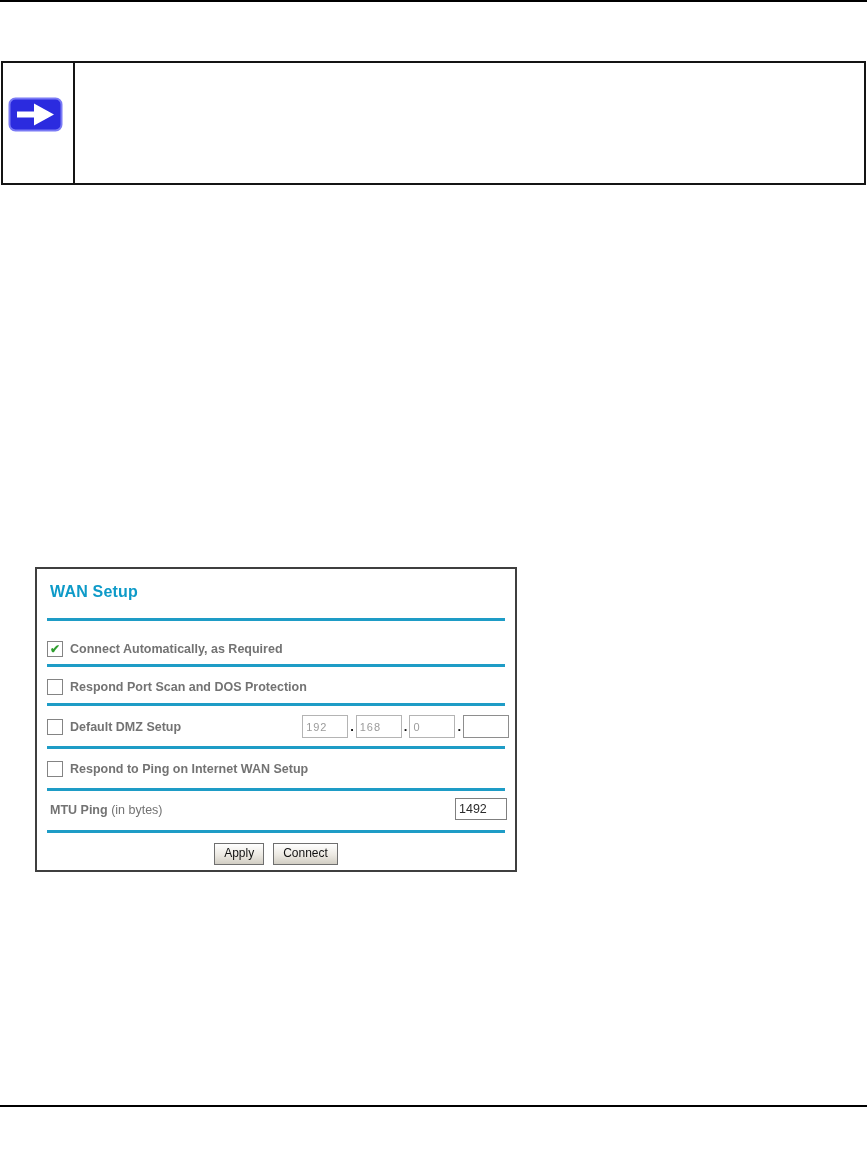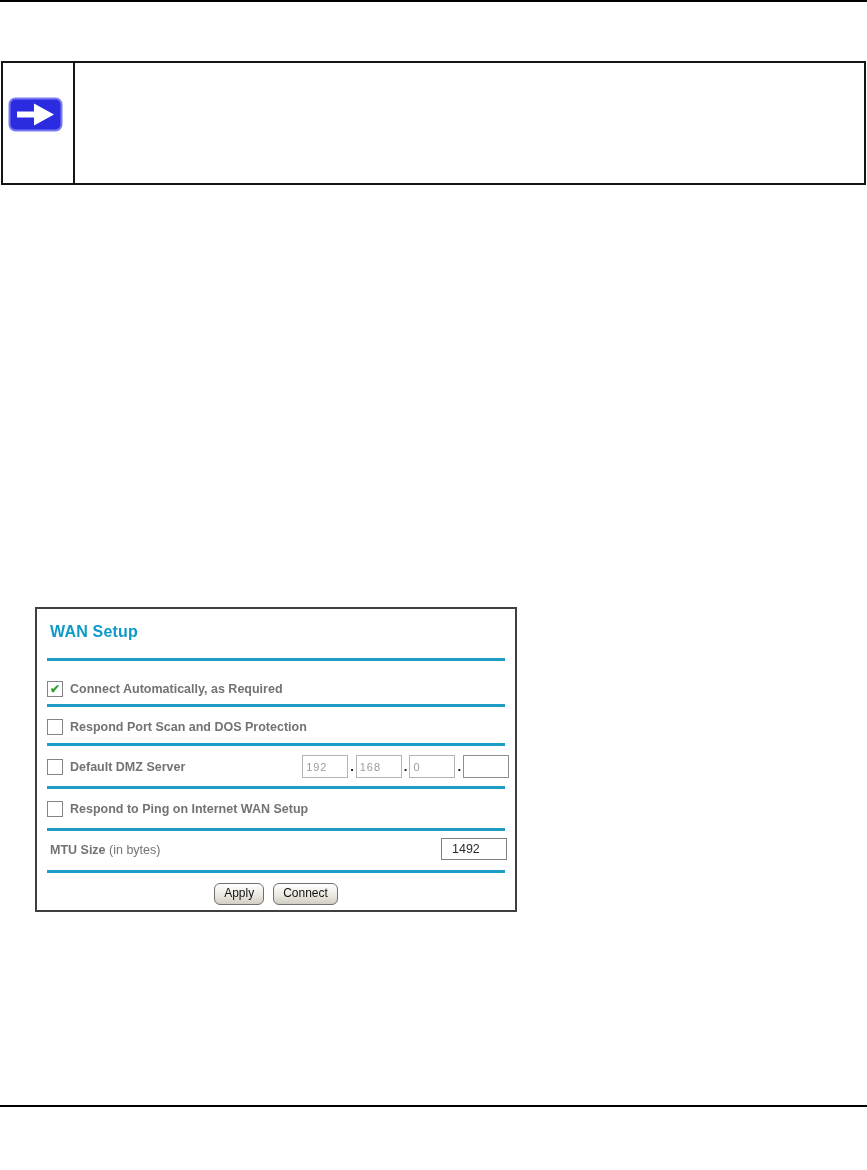--- a/index.html
+++ b/index.html
@@ -12,21 +12,21 @@
 
   
   .note-box{position:absolute;left:1px;top:61px;width:861px;height:120px;
     border:2px solid #141414;display:flex;background:#fff;}
   .note-icon-cell{width:70px;border-right:2px solid #141414;position:relative;}
   .note-icon{position:absolute;left:5px;top:34px;width:55px;height:35px;}
   .note-content-cell{flex:1;font-size:13px;color:#111;padding:8px;}
 
   
   .dialog{position:absolute;left:35px;top:567px;width:478px;height:301px;
-    border:2px solid #3f3f3f;background:#fff;margin-top:40px;}
+    border:2px solid #3f3f3f;background:#fff;}
   .dialog-title{position:absolute;left:13px;top:14px;font-size:16px;
     font-weight:bold;color:#0d9ac8;letter-spacing:.2px;}
   .sep{position:absolute;left:10px;width:458px;height:3px;background:#1e9cc6;}
   .sep.s1{top:49px}.sep.s2{top:95px}.sep.s3{top:134px}
   .sep.s4{top:177px}.sep.s5{top:219px}.sep.s6{top:261px}
 
   .row{position:absolute;left:10px;height:20px;display:flex;align-items:center;}
   .row.r1{top:70px}.row.r2{top:108px}.row.r3{top:148px}.row.r4{top:190px}.row.r5{top:231px}
   .cb{width:14px;height:14px;border:1px solid #848484;background:#fff;flex:0 0 auto;
     display:flex;align-items:center;justify-content:center;cursor:pointer;}
@@ -34,29 +34,29 @@
   .cb-label{margin-left:7px;font-size:12.5px;font-weight:bold;color:#737373;white-space:nowrap;}
   .label-note{font-weight:normal;}
 
   .ip-group{position:absolute;right:6px;top:146px;display:flex;align-items:center;}
   .ip-octet{width:38px;height:19px;border:1px solid #b4b4b4;color:#9b9b9b;
     font-size:11px;letter-spacing:1px;padding:1px 3px;font-family:"Liberation Sans",sans-serif;}
   .ip-octet.last{border-color:#8e8e8e;color:#333;}
   .ip-dot{font-weight:bold;color:#111;margin:0 2px;font-size:13px;}
 
   .mtu-input{position:absolute;right:8px;top:229px;width:44px;height:18px;
-    border:1px solid #7f7f7f;font-size:12.5px;color:#2b2b2b;padding:1px 10px;
+    border:1px solid #7f7f7f;font-size:12.5px;color:#2b2b2b;padding:1px 3px;
     font-family:"Liberation Sans",sans-serif;}
 
   .btn-row{position:absolute;left:0;right:0;top:274px;display:flex;
     justify-content:center;gap:9px;}
   .btn{height:22px;padding:1px 9px 3px;font-size:12px;color:#111;
     font-family:"Liberation Sans",sans-serif;
     background:linear-gradient(#ffffff,#ece9e2 55%,#d2cec4);
-    border:1px solid #6f6f6f;border-radius:6px;cursor:pointer;}
+    border:1px solid #6f6f6f;border-radius:0;cursor:pointer;}
 </style>
 </head>
 <body>
 
 <div class="top-rule"></div>
 
 <div class="note-box">
   <div class="note-icon-cell">
     <svg class="note-icon" viewBox="0 0 55 35" xmlns="http://www.w3.org/2000/svg">
       <rect x="1.5" y="1.5" width="52" height="32" rx="6" ry="6" fill="#2b2bdf" stroke="#7a7af5" stroke-width="2"></rect>
@@ -83,41 +83,41 @@
     <span class="cb-label">Connect Automatically, as Required</span>
   </div>
 
   <div class="row r2">
     <div class="cb"></div>
     <span class="cb-label">Respond Port Scan and DOS Protection</span>
   </div>
 
   <div class="row r3">
     <div class="cb"></div>
-    <span class="cb-label">Default DMZ Server</span>
+    <span class="cb-label">Default DMZ Setup</span>
   </div>
 
   <div class="ip-group">
     <input class="ip-octet" value="192" style="">
     <span class="ip-dot">.</span>
     <input class="ip-octet" value="168" style="">
     <span class="ip-dot">.</span>
     <input class="ip-octet" value="0" style="">
     <span class="ip-dot">.</span>
     <input class="ip-octet last" value="" style="">
   </div>
 
   <div class="row r4">
     <div class="cb"></div>
     <span class="cb-label">Respond to Ping on Internet WAN Setup</span>
   </div>
 
   <div class="row r5">
     <span class="cb-label" style="margin-left:3px">
-      <span>MTU Size</span>
+      <span>MTU Ping</span>
       <span class="label-note">(in bytes)</span>
     </span>
   </div>
   <input class="mtu-input" value="1492" style="">
 
   <div class="btn-row">
     <button class="btn">Apply</button>
     <button class="btn">Connect</button>
   </div>
 </div>

